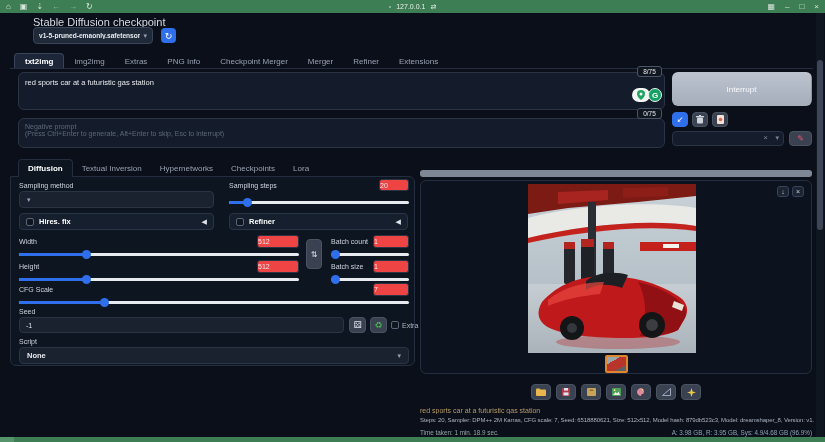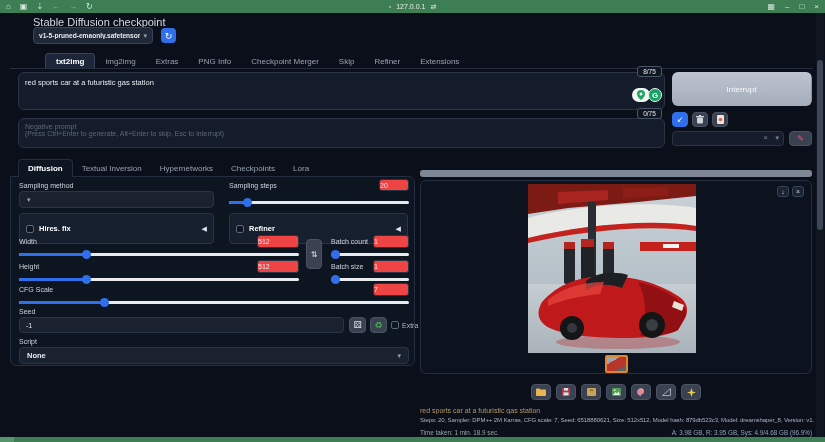--- a/index.html
+++ b/index.html
@@ -20,21 +20,21 @@
   .bottomstrip .corner { position:absolute; left:0; top:0; width:14px; height:5px; background:#56946b; }
   
   .ckpt-label { position:absolute; left:33px; top:16px; font-size:11px; color:#d4d9e0; }
   .ckpt-dd { position:absolute; left:33px; top:27px; width:120px; height:17px; background:#202938; border:1px solid #39435a; border-radius:4px; display:flex; align-items:center; padding:0 5px; cursor:pointer; }
   .ckpt-dd .val { font-size:6.6px; font-weight:bold; color:#e8eaee; white-space:nowrap; overflow:hidden; flex:1; }
   .ckpt-dd .arr { font-size:7px; color:#98a1b3; margin-left:3px; }
   .refresh-btn { position:absolute; left:161px; top:28px; width:15px; height:15px; background:#2f6feb; border-radius:4px; color:#fff; font-size:9px; display:flex; align-items:center; justify-content:center; cursor:pointer; }
   
   .maintabs { position:absolute; left:14px; top:52px; display:flex; align-items:flex-end; height:17px; }
   .maintab { font-size:8px; color:#98a1b3; padding:3px 10px; cursor:pointer; white-space:nowrap; }
-  .maintab.active { background:#1c2638; border:1px solid #39435a; border-bottom:none; border-radius:4px 4px 0 0; color:#fff; font-weight:bold;margin-left:31px; }
+  .maintab.active { background:#1c2638; border:1px solid #39435a; border-bottom:none; border-radius:4px 4px 0 0; color:#fff; font-weight:bold; }
   .tabline { position:absolute; left:10px; top:68px; width:803px; height:1px; background:#252e40; }
   
   .promptbox { position:absolute; left:18px; top:72px; width:647px; height:38px; background:#141c2b; border:1px solid #2a3445; border-radius:6px; }
   .promptbox textarea { width:100%; height:100%; background:transparent; border:none; resize:none; color:#e8eaee; font-size:7.5px; font-family:"Liberation Sans","DejaVu Sans",sans-serif; padding:5px 6px; outline:none; }
   .negbox { position:absolute; left:18px; top:118px; width:647px; height:30px; background:#141c2b; border:1px solid #2a3445; border-radius:6px; }
   .negbox textarea::placeholder { color:#5d6778; }
   .negbox textarea { width:100%; height:100%; background:transparent; border:none; resize:none; color:#e8eaee; font-size:7px; font-family:"Liberation Sans","DejaVu Sans",sans-serif; padding:4px 6px; outline:none; }
   .counter { position:absolute; width:25px; height:11px; background:#10161f; border:1px solid #4a5568; border-radius:3px; font-size:6.5px; color:#e5e7eb; display:flex; align-items:center; justify-content:center; z-index:6; }
   .overlaypill { position:absolute; left:632px; top:88px; width:30px; height:14px; z-index:7; }
   .overlaypill .pill { position:absolute; left:0; top:0; width:18px; height:14px; background:#f4f6f4; border-radius:7px; display:flex; align-items:center; justify-content:center; }
@@ -56,21 +56,21 @@
   .panel { position:absolute; left:10px; top:176px; width:405px; height:190px; background:#0d1521; border:1px solid #252e40; border-radius:0 6px 6px 6px; }
   .flbl { position:absolute; font-size:7px; color:#cfd4dc; white-space:nowrap; }
   .dd { position:absolute; background:#1a2230; border:1px solid #2a3445; border-radius:4px; display:flex; align-items:center; padding:0 7px; cursor:pointer; }
   .dd .val { font-size:7.5px; font-weight:bold; color:#e8eaee; flex:1; white-space:nowrap; overflow:hidden; }
   .dd .arr { font-size:7px; color:#98a1b3; }
   .numbox { position:absolute; background:#ef4444; border:1px solid #2a3445; border-radius:3px; color:#e8eaee; font-size:7px; text-align:left; font-family:"Liberation Sans","DejaVu Sans",sans-serif; }
   .slider { position:absolute; height:9px; }
   .slider .track { position:absolute; left:0; right:0; top:3px; height:3px; background:#e7eaee; border-radius:2px; cursor:pointer; }
   .slider .fill { height:100%; background:#2f6feb; border-radius:2px; }
   .slider .knob { position:absolute; top:0; width:9px; height:9px; border-radius:50%; background:#2f6feb; cursor:pointer; }
-  .acc { position:absolute; height:31px; background:#161f2e; border:1px solid #2a3445; border-radius:4px; display:flex; align-items:center; padding:4px 6px; cursor:pointer; }
+  .acc { position:absolute; height:17px; background:#161f2e; border:1px solid #2a3445; border-radius:4px; display:flex; align-items:center; padding:4px 6px; cursor:pointer; }
   .cb { width:8px; height:8px; border:1px solid #5a6575; border-radius:2px; background:#10161f; flex:none; cursor:pointer; }
   .acc .t { font-size:7.5px; font-weight:bold; color:#fff; margin-left:5px; }
   .acc .c { margin-left:auto; font-size:7px; color:#dfe3ea; }
   .seedinput { position:absolute; background:#1a2230; border:1px solid #2a3445; border-radius:4px; color:#dfe3ea; font-size:7px; padding:0 6px; font-family:"Liberation Sans","DejaVu Sans",sans-serif; }
   .sqbtn { position:absolute; width:17px; height:16px; background:#3a4252; border:1px solid #4a5362; border-radius:4px; display:flex; align-items:center; justify-content:center; cursor:pointer; font-size:9px; }
   .extrarow { position:absolute; display:flex; align-items:center; gap:3px; }
   .extrarow .lab { font-size:7px; color:#aeb6c2; }
   
   .progressbar { position:absolute; left:420px; top:170px; width:392px; height:7px; background:#7e8796; border-radius:3px; }
   .gallery { position:absolute; left:420px; top:180px; width:392px; height:194px; background:#0c131f; border:1px solid #252e40; border-radius:6px; }
@@ -122,21 +122,21 @@
   <div class="refresh-btn">
     <span>↻</span>
   </div>
 
   <div class="maintabs">
     <div class="maintab active">txt2img</div>
     <div class="maintab">img2img</div>
     <div class="maintab">Extras</div>
     <div class="maintab">PNG Info</div>
     <div class="maintab">Checkpoint Merger</div>
-    <div class="maintab">Skip</div>
+    <div class="maintab">Merger</div>
     <div class="maintab">Refiner</div>
     <div class="maintab">Extensions</div>
   </div>
   <div class="tabline"></div>
 
   <div class="promptbox">
     <textarea style="">red sports car at a futuristic gas station</textarea>
   </div>
   <div class="counter" style="left:637px; top:66px;">8/75</div>
 

